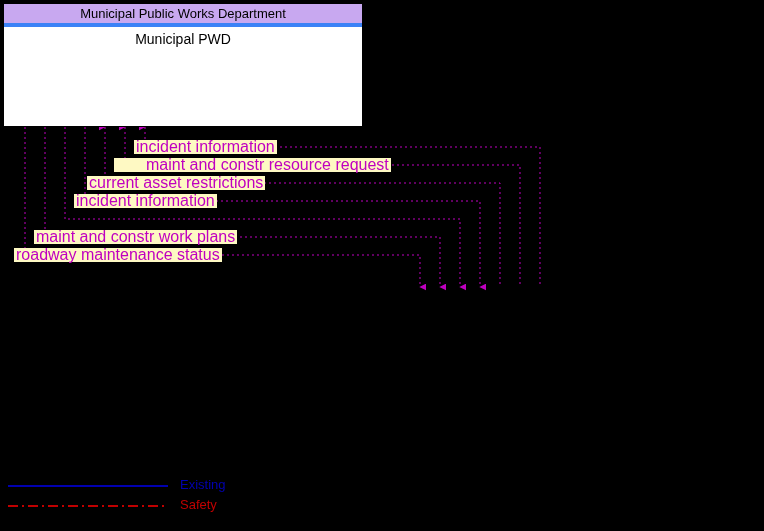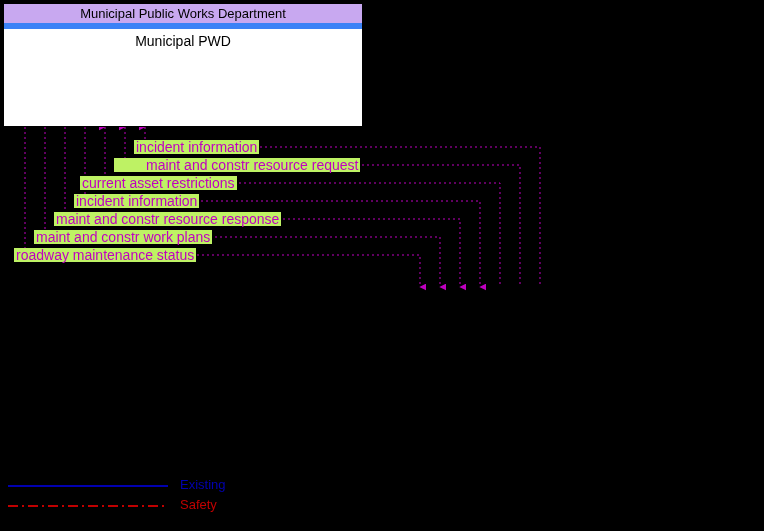--- a/index.html
+++ b/index.html
@@ -17,35 +17,35 @@
     background: #000;
   }
   .node {
     position: absolute;
     background: #fff;
     border: 1px solid #000;
     box-sizing: border-box;
   }
   .node-header {
     background: #c8a8f0;
-    border-bottom: 6px solid #3b82f6;
+    border-bottom: 4px solid #3b82f6;
     text-align: center;
     padding: 2px 4px;
     font-size: 13px;
   }
   .node-body {
     text-align: center;
     padding: 4px 12px;
     font-size: 14px;
   }
   .flow-label {
     position: absolute;
-    background: #bef264;
+    background: #fef9c3;
     color: #c000c0;
-    font-size: 14px;
+    font-size: 16px;
     line-height: 14px;
     padding: 0 2px;
     white-space: nowrap;
   }
   .legend {
     position: absolute;
     left: 8px;
     bottom: 14px;
   }
   .legend-row {
@@ -102,23 +102,22 @@
   </svg>
 
   <div class="node" style="left:3px; top:3px; width:360px; height:124px;">
     <div class="node-header">Municipal Public Works Department</div>
     <div class="node-body">Municipal PWD</div>
   </div>
 
 
   <span class="flow-label" style="left:134px; top:140px;">incident information</span>
   <span class="flow-label" style="left:114px; top:158px;padding-left:32px;">maint and constr resource request</span>
-  <span class="flow-label" style="left:80px;  top:176px;">current asset restrictions</span>
+  <span class="flow-label" style="left:87px;  top:176px;">current asset restrictions</span>
   <span class="flow-label" style="left:74px;  top:194px;">incident information</span>
-  <span class="flow-label" style="left:54px;  top:212px;">maint and constr resource response</span>
   <span class="flow-label" style="left:34px;  top:230px;">maint and constr work plans</span>
   <span class="flow-label" style="left:14px;  top:248px;">roadway maintenance status</span>
 
   <div class="legend">
     <div class="legend-row">
       <div class="legend-swatch">
         <svg width="160" height="4">
             <line x1="0" y1="2" x2="160" y2="2" stroke="#0000b0" stroke-width="2"></line>
           </svg>
       </div>

